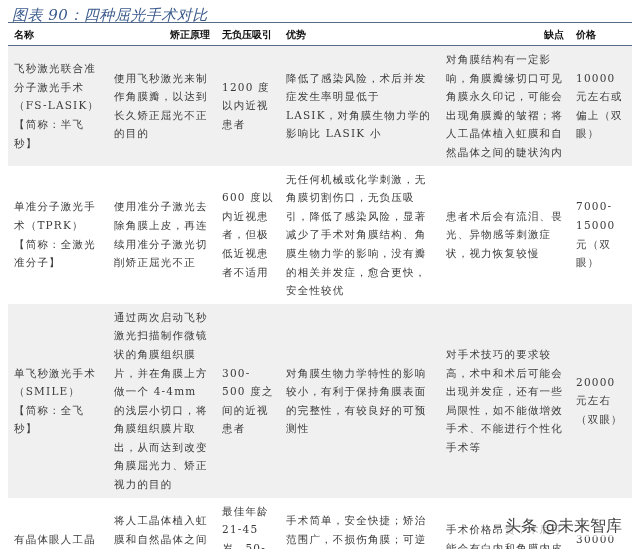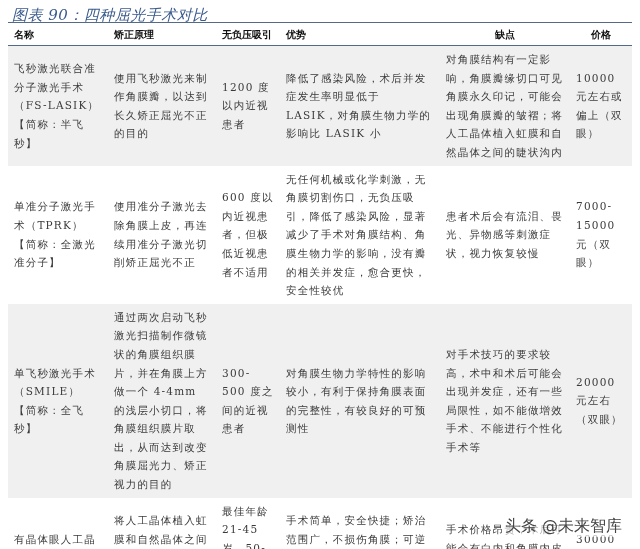--- a/index.html
+++ b/index.html
@@ -30,25 +30,25 @@
     <col style="width:100px">
       <col style="width:108px">
       <col style="width:64px">
     <col style="width:160px">
       <col style="width:130px">
       <col style="width:62px">
   </colgroup>
   <thead>
     <tr>
       <th>名称</th>
-      <th style="text-align:left">矫正原理</th>
+      <th style="text-align:right">矫正原理</th>
       <th>无负压吸引</th>
       <th>优势</th>
-      <th style="text-align:center">缺点</th>
-      <th style="text-align:center">价格</th>
+      <th style="text-align:right">缺点</th>
+      <th style="text-align:left">价格</th>
     </tr>
   </thead>
   <tbody>
     <tr class="shade" style="height:104px">
       <td>飞秒激光联合准分子激光手术（FS-LASIK）【简称：半飞秒】</td>
       <td>使用飞秒激光来制作角膜瓣，以达到长久矫正屈光不正的目的</td>
       <td>1200 度以内近视患者</td>
       <td>降低了感染风险，术后并发症发生率明显低于 LASIK，对角膜生物力学的影响比 LASIK 小</td>
       <td>对角膜结构有一定影响，角膜瓣缘切口可见角膜永久印记，可能会出现角膜瓣的皱褶；将人工晶体植入虹膜和自然晶体之间的睫状沟内</td>
       <td>10000 元左右或偏上（双眼）</td>

